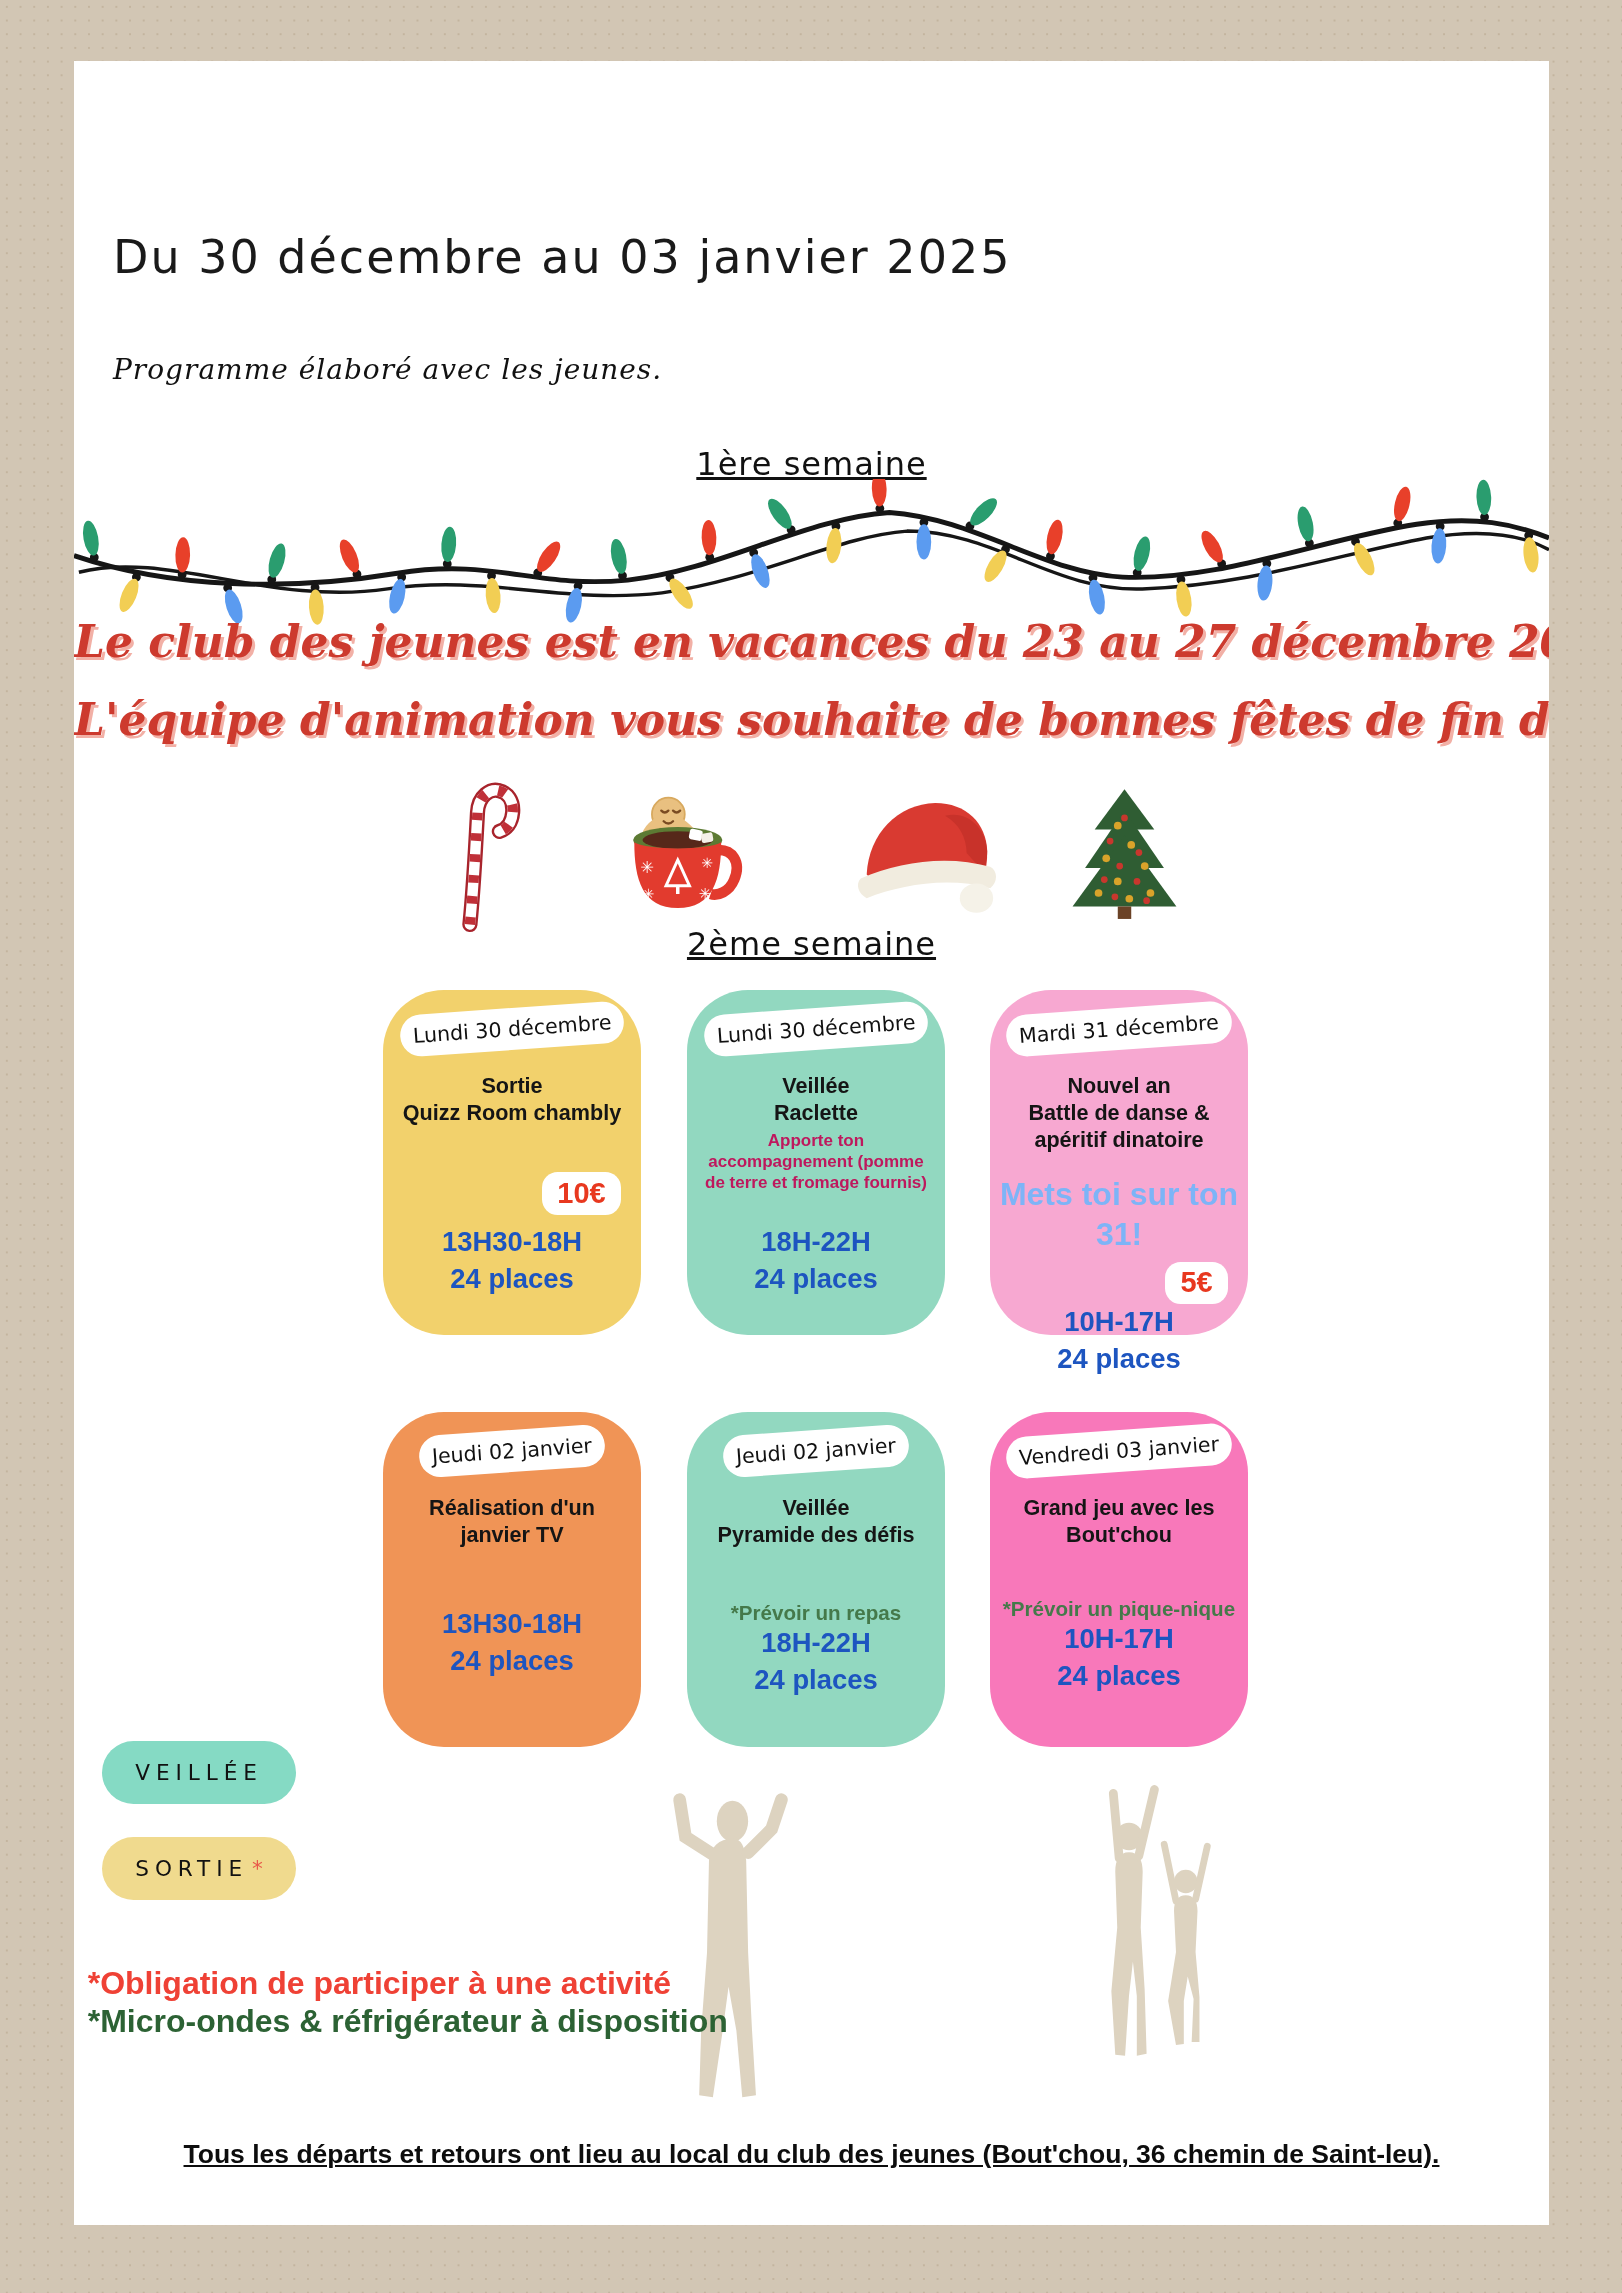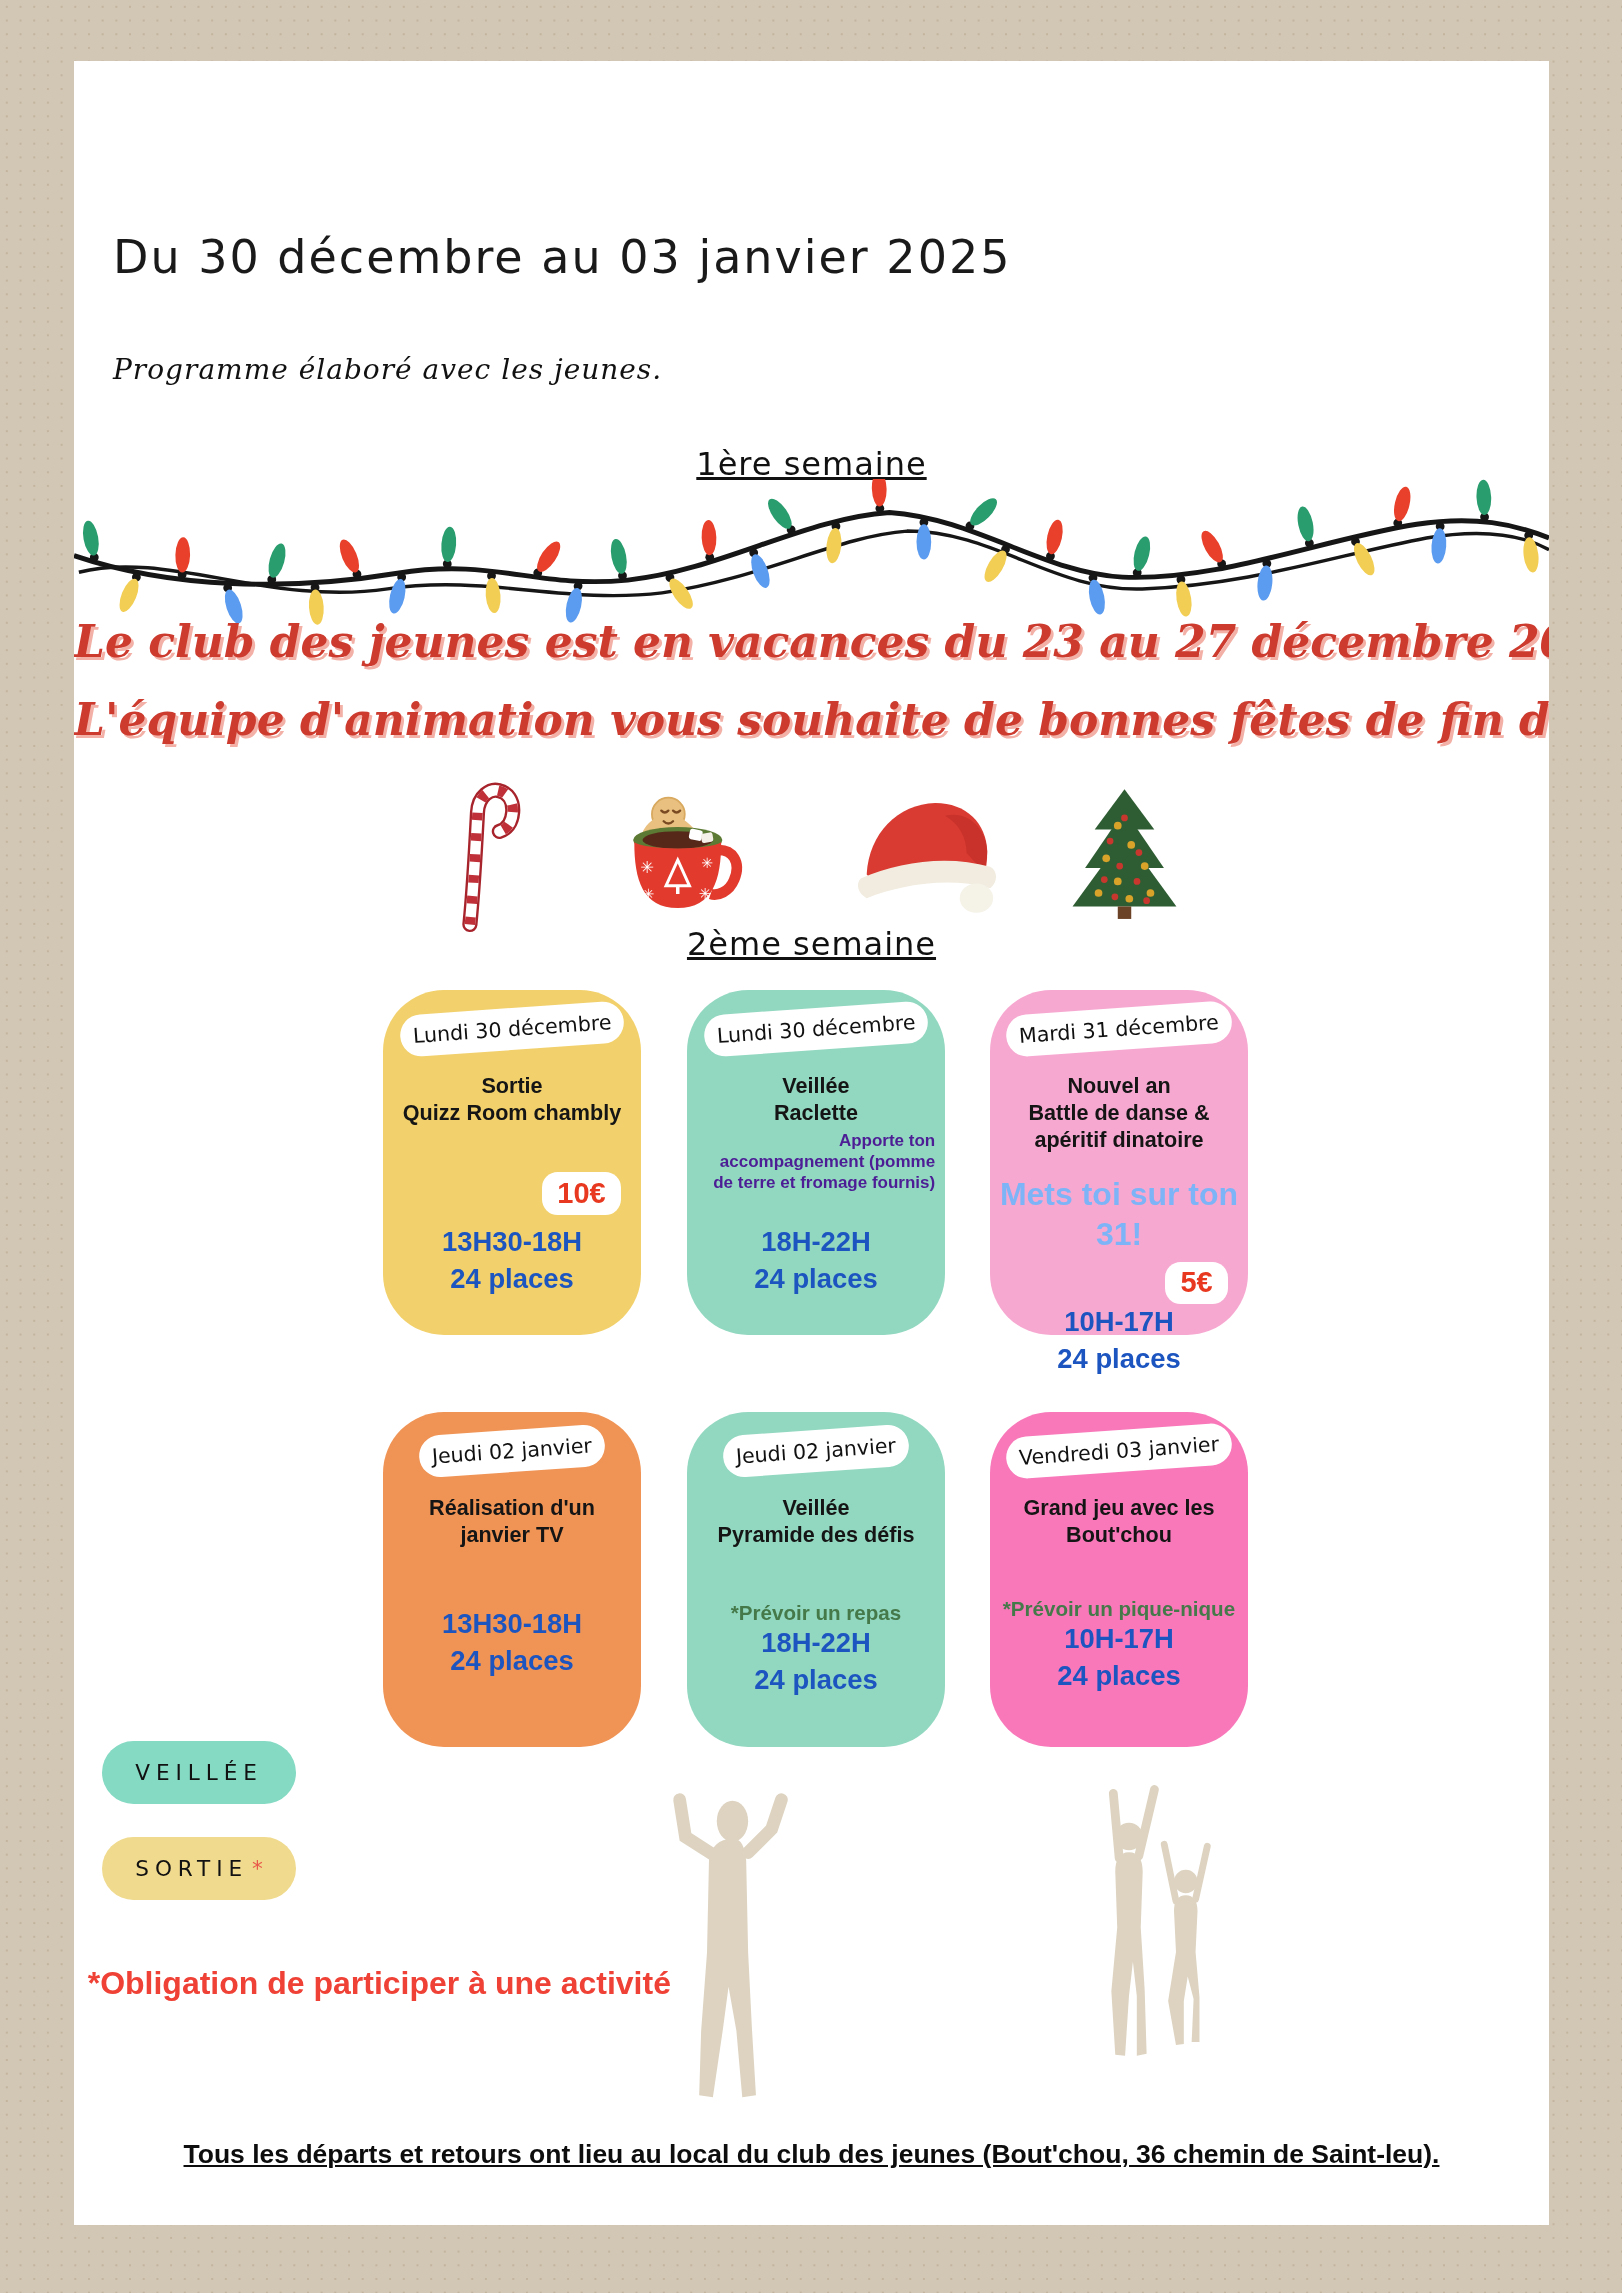--- a/index.html
+++ b/index.html
@@ -60,21 +60,21 @@
   .day-pill{
     background:#fff;border-radius:39px;padding:8.8px 12.7px;
     font-family:"DejaVu Sans", sans-serif;font-size:20.6px;
     transform:rotate(-4deg);white-space:nowrap;margin-top:2px;
   }
   .card-title{
     margin-top:23.5px;font-weight:bold;font-size:21.6px;
     text-align:center;line-height:1.25;color:#151515;
   }
   .card-note{text-align:center;font-weight:bold;line-height:1.25;}
-  .note-green{color:#4c1d95;font-size:17px;margin-top:2.9px;text-align:right;}
+  .note-green{color:#be185d;font-size:17px;margin-top:2.9px;}
   .note-blue{color:#7db4f7;font-size:32px;margin-top:20px;}
   .note-dark{color:#45794a;font-size:20.6px;}
   .c5 .note-dark{margin-top:51px;}
   .c6 .note-dark{margin-top:47px;}
   .price-pill{
     background:#fff;border-radius:15.7px;padding:4.9px 15.7px;
     color:#e8381f;font-weight:bold;font-size:29px;
     align-self:flex-end;margin-right:9.8px;
   }
   .c1 .price-pill{margin-top:45px;}
@@ -424,18 +424,19 @@
       <path d="M62,92 L78,24" fill="none" stroke-width="9" stroke-linecap="round"></path>
       <circle cx="110" cy="118" r="12" stroke="none"></circle>
       <path d="M110,132 C102,132 98,138 98,148 L100,190 L92,240 L100,285 L108,284 L108,240 L112,215 L118,238 L116,282 L124,282 L124,236 L120,190 L122,148 C122,138 118,132 110,132 Z" stroke="none"></path>
       <path d="M100,138 L88,80" fill="none" stroke-width="7" stroke-linecap="round"></path>
       <path d="M120,136 L132,82" fill="none" stroke-width="7" stroke-linecap="round"></path>
     </g>
   </svg>
 
   <div class="footnotes">
     <div class="fn-red">*Obligation de participer à une activité</div>
+    <div class="fn-green">*Micro-ondes &amp; réfrigérateur à disposition</div>
   </div>
 
   <div class="footer-line">Tous les départs et retours ont lieu au local du club des jeunes  (Bout'chou, 36 chemin de Saint-leu).</div>
 
 </div>
 
 
 </body></html>

